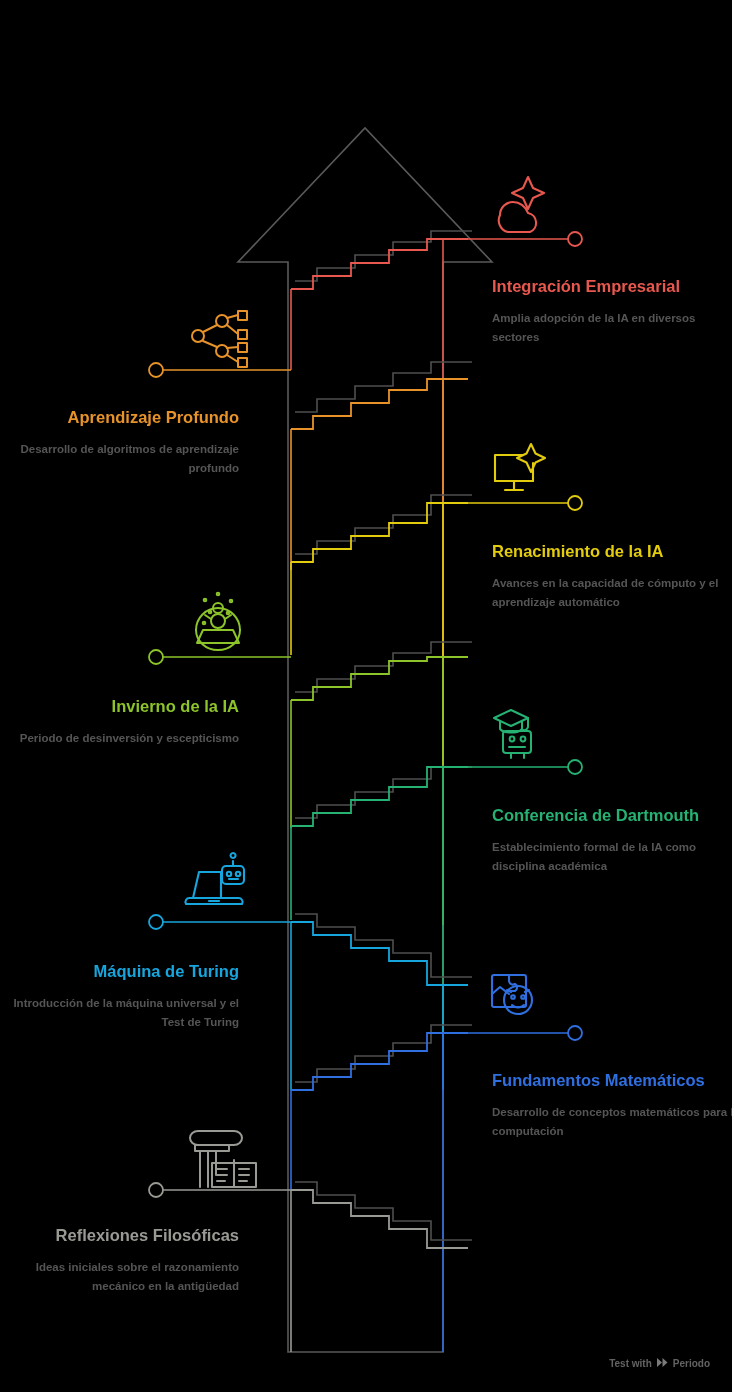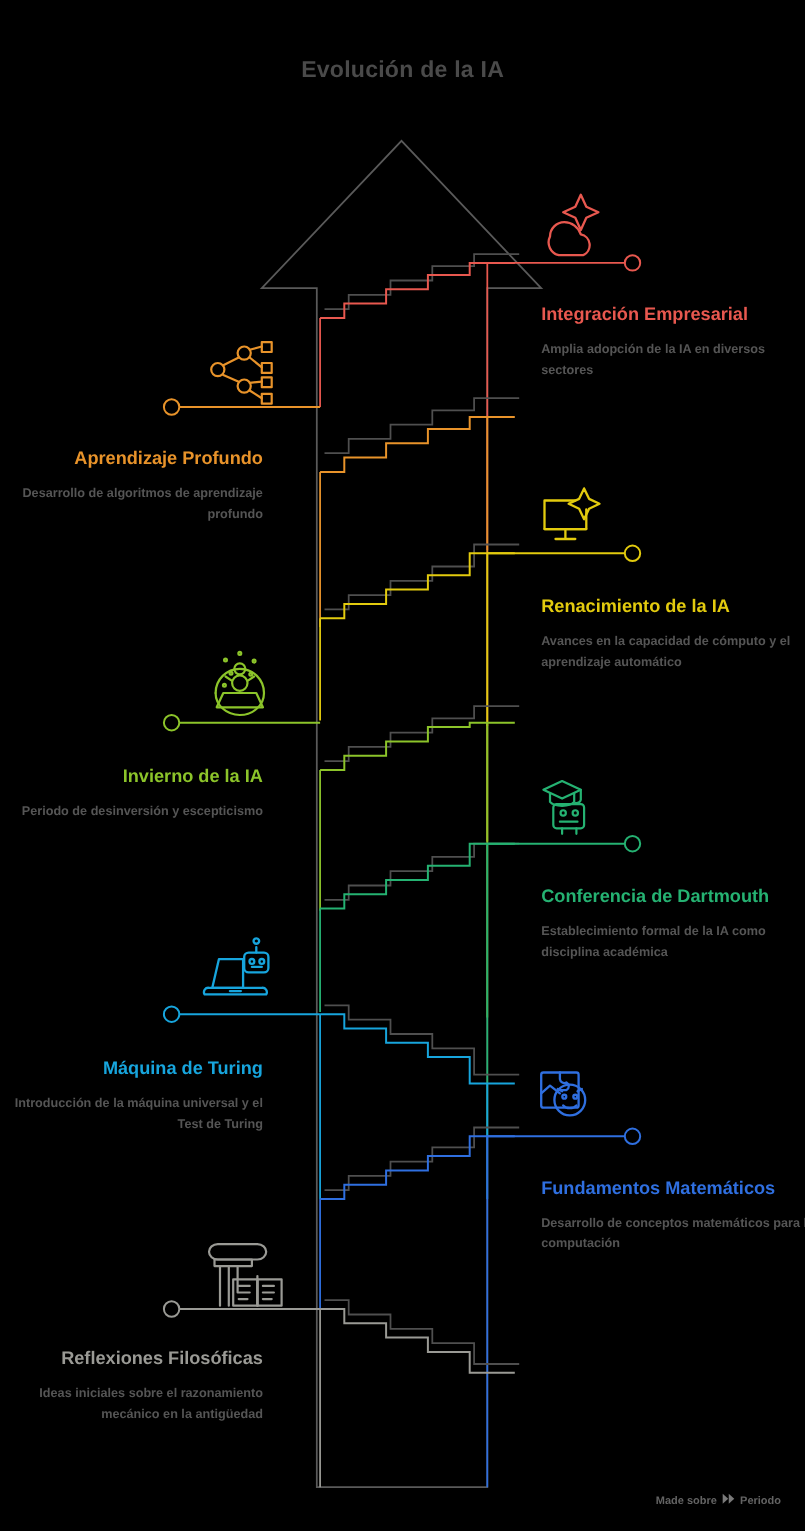--- a/index.html
+++ b/index.html
@@ -19,21 +19,20 @@
 
   .wm{position:absolute;right:22px;top:1357px;font-size:10px;color:#636363;
       display:flex;align-items:center;gap:4px;font-weight:bold;}
   .wm .mk{display:inline-block;}
 </style>
 </head>
 <body>
 
 <div id="stage">
 
-  <div class="title">Evolución de la IA</div>
 
   <svg id="art" viewBox="0 0 732 1392">
     <g fill="none" stroke-linecap="butt" stroke-linejoin="miter">
 
       <path d="M 288 1352 L 288 262 L 238 262 L 365 128 L 492 262 L 443 262 L 443 1352 Z" stroke="#5a5a5a" stroke-width="1.6"></path>
 
       <g>
         <path d="M 291 289 L 313 289 L 313 276 L 351 276 L 351 263 L 389 263 L 389 250 L 427 250 L 427 239 L 468 239" stroke="#4f4f4f" stroke-width="1.6" transform="translate(4,-8)"></path>
         <path d="M 291 289 L 313 289 L 313 276 L 351 276 L 351 263 L 389 263 L 389 250 L 427 250 L 427 239 L 468 239" stroke="#e8584f" stroke-width="1.8"></path>
         <path d="M 291 289 L 291 370" stroke="#e8584f" stroke-width="1.6"></path>
@@ -246,21 +245,21 @@
     <div class="hd" style="color:#2f6fe0;">Fundamentos Matemáticos</div>
     <div class="ds">Desarrollo de conceptos matemáticos para la computación</div>
   </div>
 
   <div class="node left" style="left:-11px;top:1223px;">
     <div class="hd" style="color:#9a9a95;">Reflexiones Filosóficas</div>
     <div class="ds">Ideas iniciales sobre el razonamiento mecánico en la antigüedad</div>
   </div>
 
   <div class="wm">
-    <span>Made sobre</span>
+    <span>Test with</span>
     <span class="mk">
       <svg width="13" height="11" viewBox="0 0 13 11" fill="#7a7a7a">
         <path d="M1 1 L1 10 L6 5.5 Z"></path>
         <path d="M6.5 1 L6.5 10 L11.5 5.5 Z"></path>
       </svg>
     </span>
     <span>Periodo</span>
   </div>
 
 </div>

